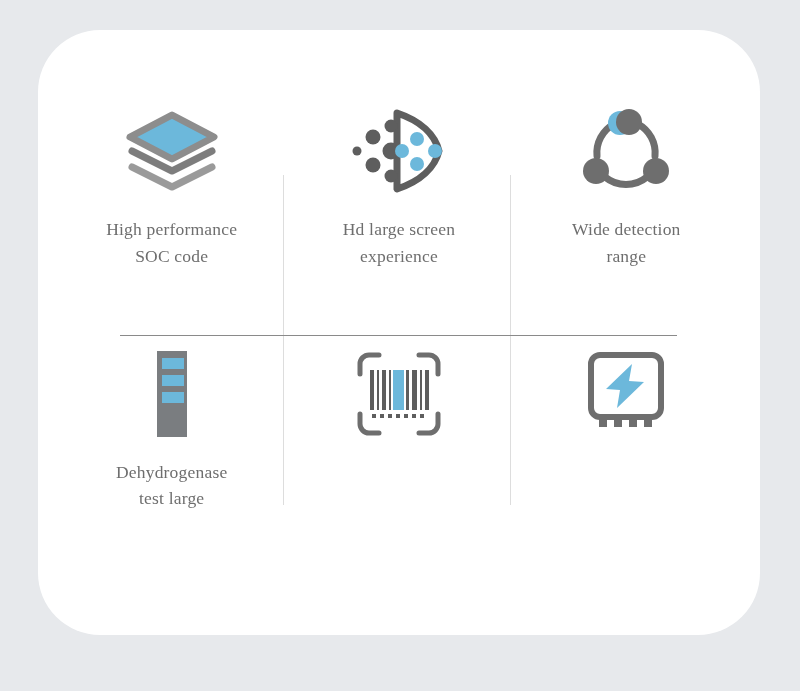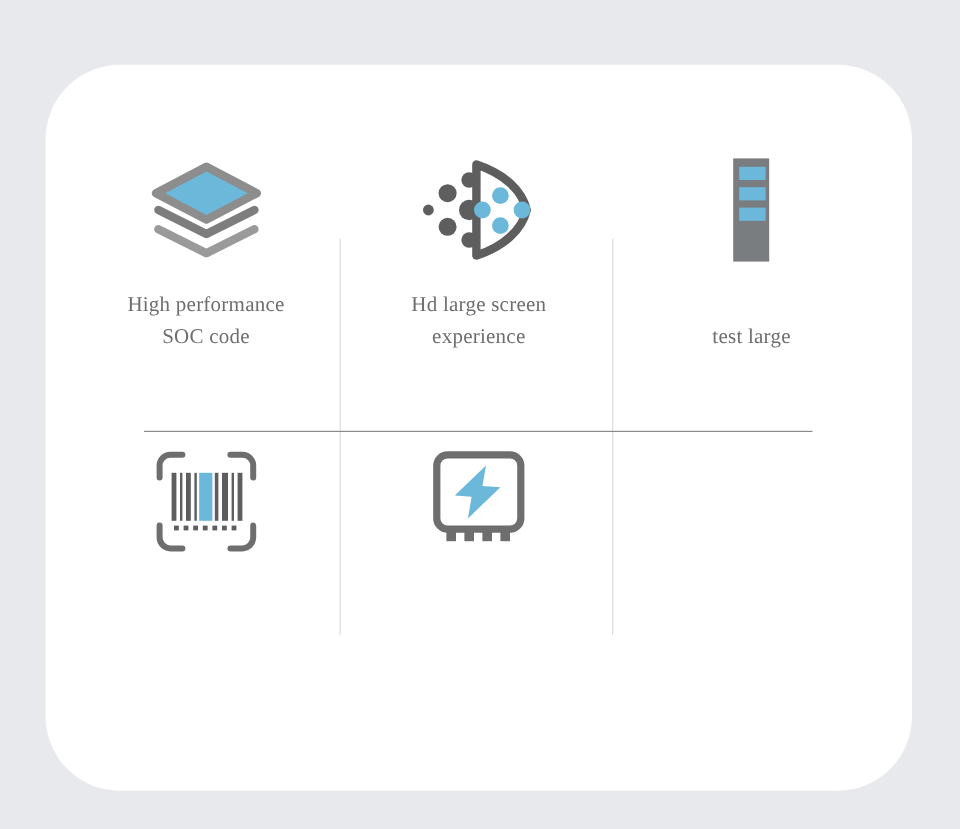--- a/index.html
+++ b/index.html
@@ -11,21 +11,20 @@
     height: 691px;
     background: #e7e9ec;
     font-family: "Liberation Serif", "DejaVu Serif", serif;
     overflow: hidden;
   }
 
   #stage {
     position: relative;
     width: 800px;
     height: 590px;
-    margin-top: 24px;
   }
 
   
   #card {
     position: absolute;
     left: 38px;
     top: 30px;
     width: 722px;
     height: 605px;
     background: #ffffff;
@@ -137,32 +136,55 @@
           <circle cx="70" cy="57" r="7" fill="#6cb8db"></circle>
           <circle cx="55" cy="44" r="7" fill="#6cb8db"></circle>
         </svg>
       </div>
       <div class="feature-label">
         <span>Hd large screen</span><br>
         <span>experience</span>
       </div>
     </div>
 
+    <div class="cell">
+      <div class="icon-wrap">
+        <svg width="90" height="88" viewBox="0 0 90 88" aria-hidden="true">
+          <g fill="none" stroke="#6e6e6e" stroke-width="7" stroke-linecap="round">
+
+            <path d="M57 17 A 33 33 0 0 1 74 49"></path>
+
+            <path d="M16 49 A 33 33 0 0 1 33 17"></path>
+
+            <path d="M24 70 A 33 33 0 0 0 66 70"></path>
+          </g>
+
+          <circle cx="39" cy="16" r="12" fill="#6cb8db"></circle>
+          <circle cx="48" cy="15" r="13" fill="#6e6e6e"></circle>
+          <circle cx="15" cy="64" r="13" fill="#6e6e6e"></circle>
+          <circle cx="75" cy="64" r="13" fill="#6e6e6e"></circle>
+        </svg>
+      </div>
+      <div class="feature-label">
+        <span>Wide detection</span><br>
+        <span>range</span>
+      </div>
+    </div>
 
     <div class="cell">
       <div class="icon-wrap">
         <svg width="34" height="86" viewBox="0 0 34 86" aria-hidden="true">
           <rect x="2" y="0" width="30" height="86" fill="#7a7d80"></rect>
           <rect x="7" y="7" width="22" height="11" fill="#6cb8db"></rect>
           <rect x="7" y="24" width="22" height="11" fill="#6cb8db"></rect>
           <rect x="7" y="41" width="22" height="11" fill="#6cb8db"></rect>
         </svg>
       </div>
       <div class="feature-label">
-        <br>
+        <span>Dehydrogenase</span><br>
         <span>test large</span>
       </div>
     </div>
 
     <div class="cell">
       <div class="icon-wrap">
         <svg width="84" height="84" viewBox="0 0 84 84" aria-hidden="true">
 
           <g fill="none" stroke="#6e6e6e" stroke-width="5" stroke-linecap="round">
             <path d="M3 22 L3 12 A 9 9 0 0 1 12 3 L22 3"></path>

